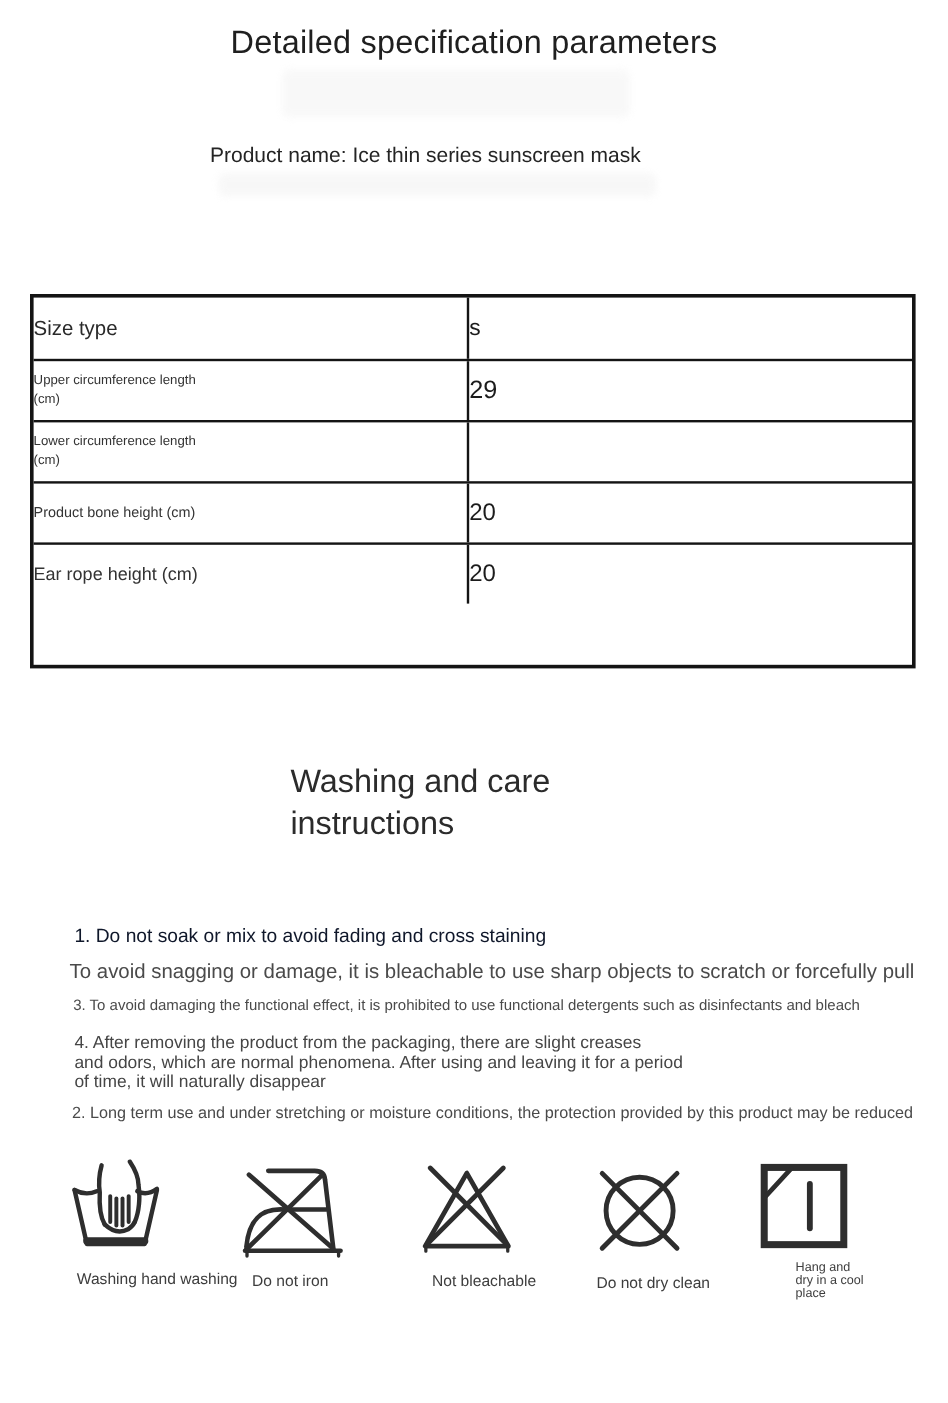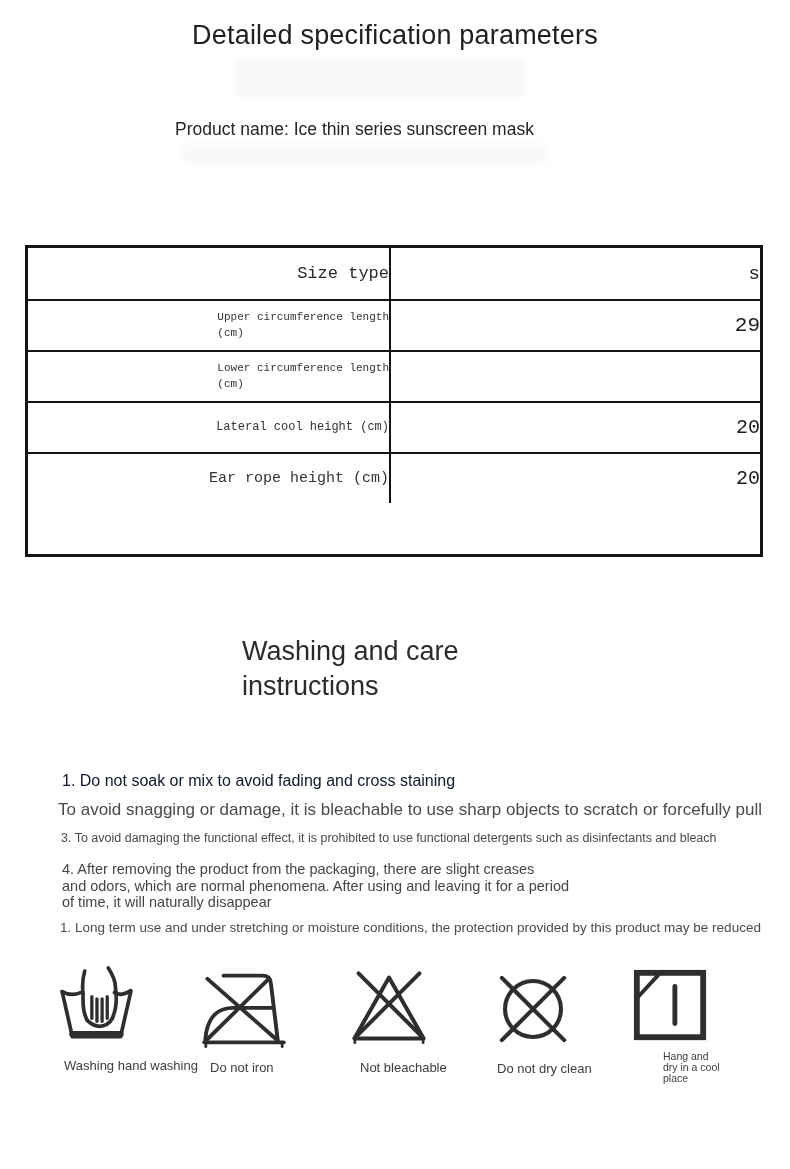--- a/index.html
+++ b/index.html
@@ -24,21 +24,21 @@
   }
 
   
   .spec-table {
     position:absolute; left:25px; top:245px; width:738px; height:312px;
     border:3px solid #141414; display:grid; grid-template-rows:repeat(6,1fr);
     background:#fff;
   }
   .t-row { display:grid; grid-template-columns:363px 1fr; }
   .t-row + .t-row { border-top:2px solid #141414; }
-  .t-cell { display:flex; align-items:center; justify-content:flex-end; position:relative;font-family:Liberation Mono, monospace; }
+  .t-cell { display:flex; align-items:center; justify-content:flex-start; position:relative; }
   .t-cell.c1 { border-right:2px solid #141414; }
   .lbl { text-align:left; color:#333; line-height:1.45; }
   .lbl span { display:block; }
   .val { color:#1c1c1c; }
   .t-header .ht { font-size:17px; color:#2a2a2a; }
   .t-header .hv { font-size:19px; color:#1c1c1c; }
   .r0 .lbl, .r1 .lbl { font-size:11px; }
   .r2 .lbl { font-size:15px; }
   .r3 .lbl { font-size:12px; }
   .r4 .lbl { font-size:15px; }
@@ -112,21 +112,21 @@
           <span>Lower circumference length</span>
           <span>(cm)</span>
         </div>
       </div>
     </div>
 
 
     <div class="t-row r3">
       <div class="t-cell c1">
         <div class="lbl">
-          <span>Lateral cool height (cm)</span>
+          <span>Product bone height (cm)</span>
         </div>
       </div>
       <div class="t-cell c2">
         <span class="val">20</span>
       </div>
     </div>
 
     <div class="t-row r4">
       <div class="t-cell c1">
         <div class="lbl">
@@ -141,21 +141,21 @@
 
   <h2 class="care-heading">Washing and care
 instructions</h2>
 
   <div class="care-item ci1">1. Do not soak or mix to avoid fading and cross staining</div>
   <div class="care-item ci2">To avoid snagging or damage, it is bleachable to use sharp objects to scratch or forcefully pull</div>
   <div class="care-item ci3">3. To avoid damaging the functional effect, it is prohibited to use functional detergents such as disinfectants and bleach</div>
   <div class="care-item ci4">4. After removing the product from the packaging, there are slight creases
 and odors, which are normal phenomena. After using and leaving it for a period
 of time, it will naturally disappear</div>
-  <div class="care-item ci5">1. Long term use and under stretching or moisture conditions, the protection provided by this product may be reduced</div>
+  <div class="care-item ci5">2. Long term use and under stretching or moisture conditions, the protection provided by this product may be reduced</div>
 
   <div class="care-icon" style="left:56px;top:966px">
     <svg width="84" height="82" viewBox="0 0 80 80" fill="none" stroke="#2e2e2e" stroke-width="3.6" stroke-linecap="round" stroke-linejoin="round">
       <path d="M5,25 L15,69 L62,69 L72,25"></path>
       <path d="M15,66.5 H62" stroke-width="6"></path>
       <path d="M5,25 Q14,30 23,26"></path>
       <path d="M56,26 Q64,30 72,24"></path>
       <path d="M27,5 C24.5,14 24.5,20 25.5,27 C25,37 26,47 29.5,53"></path>
       <path d="M50,2 C54,8 57,14 57,21 C58.5,31 57.5,43 54,51"></path>
       <path d="M29.5,53 Q39,62 48.5,57 Q52.5,54.5 54,51"></path>

